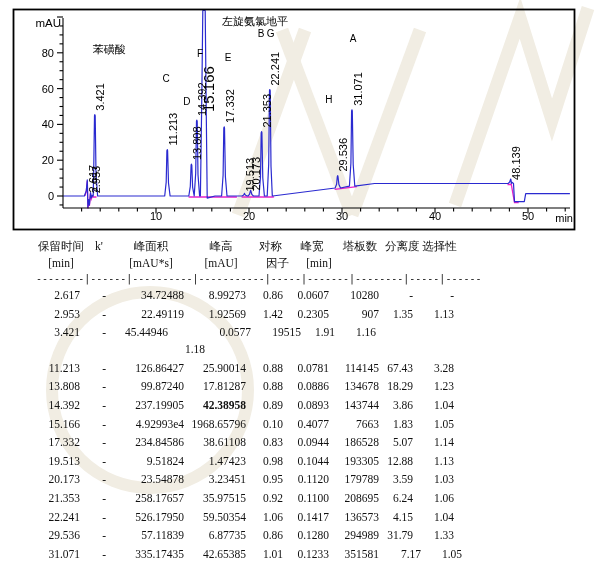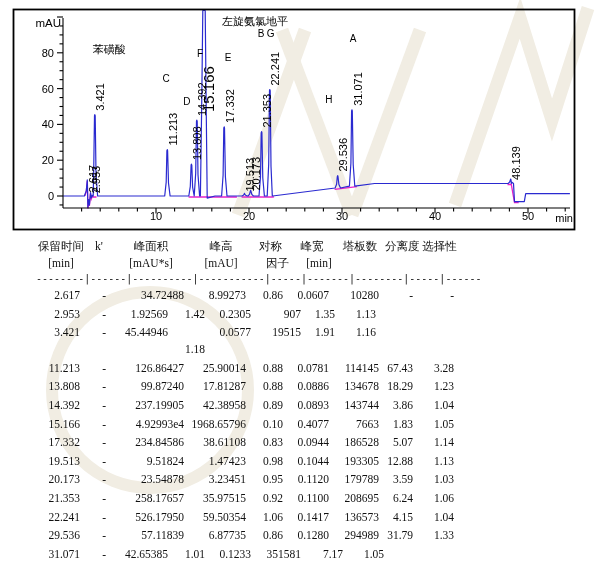--- a/index.html
+++ b/index.html
@@ -174,20 +174,21 @@
             <span class="tcell" style="width: 62px;">8.99273</span>
             <span class="tcell" style="width: 37px;">0.86</span>
             <span class="tcell" style="width: 46px;">0.0607</span>
             <span class="tcell" style="width: 50px;">10280</span>
             <span class="tcell" style="width: 34px;">-</span>
             <span class="tcell" style="width: 41px;">-</span>
           </div>
           <div class="trow drow">
             <span class="tcell" style="width: 50px;">2.953</span>
             <span class="tcell" style="width: 26px;">-</span>
+            <span class="tcell" style="width: 78px;">22.49119</span>
             <span class="tcell" style="width: 62px;">1.92569</span>
             <span class="tcell" style="width: 37px;">1.42</span>
             <span class="tcell" style="width: 46px;">0.2305</span>
             <span class="tcell" style="width: 50px;">907</span>
             <span class="tcell" style="width: 34px;">1.35</span>
             <span class="tcell" style="width: 41px;">1.13</span>
           </div>
           <div class="trow drow">
             <span class="tcell" style="width: 50px;">3.421</span>
             <span class="tcell" style="width: 26px;">-</span>
@@ -217,21 +218,21 @@
             <span class="tcell" style="width: 37px;">0.88</span>
             <span class="tcell" style="width: 46px;">0.0886</span>
             <span class="tcell" style="width: 50px;">134678</span>
             <span class="tcell" style="width: 34px;">18.29</span>
             <span class="tcell" style="width: 41px;">1.23</span>
           </div>
           <div class="trow drow">
             <span class="tcell" style="width: 50px;">14.392</span>
             <span class="tcell" style="width: 26px;">-</span>
             <span class="tcell" style="width: 78px; text-align: right;">237.19905</span>
-            <span class="tcell" style="width: 62px;">42.38958</span>
+            <span class="tcell" style="width: 62px; font-weight: bold;">42.38958</span>
             <span class="tcell" style="width: 37px;">0.89</span>
             <span class="tcell" style="width: 46px;">0.0893</span>
             <span class="tcell" style="width: 50px;">143744</span>
             <span class="tcell" style="width: 34px;">3.86</span>
             <span class="tcell" style="width: 41px;">1.04</span>
           </div>
           <div class="trow drow">
             <span class="tcell" style="width: 50px;">15.166</span>
             <span class="tcell" style="width: 26px;">-</span>
             <span class="tcell" style="width: 78px;">4.92993e4</span>
@@ -304,20 +305,21 @@
             <span class="tcell" style="width: 62px;">6.87735</span>
             <span class="tcell" style="width: 37px;">0.86</span>
             <span class="tcell" style="width: 46px;">0.1280</span>
             <span class="tcell" style="width: 50px;">294989</span>
             <span class="tcell" style="width: 34px;">31.79</span>
             <span class="tcell" style="width: 41px;">1.33</span>
           </div>
           <div class="trow drow">
             <span class="tcell" style="width: 50px;">31.071</span>
             <span class="tcell" style="width: 26px;">-</span>
+            <span class="tcell" style="width: 78px;">335.17435</span>
             <span class="tcell" style="width: 62px;">42.65385</span>
             <span class="tcell" style="width: 37px;">1.01</span>
             <span class="tcell" style="width: 46px;">0.1233</span>
             <span class="tcell" style="width: 50px;">351581</span>
             <span class="tcell" style="width: 34px; margin-left: 8px;">7.17</span>
             <span class="tcell" style="width: 41px;">1.05</span>
           </div>
         </div>
     </div>
   </div>

